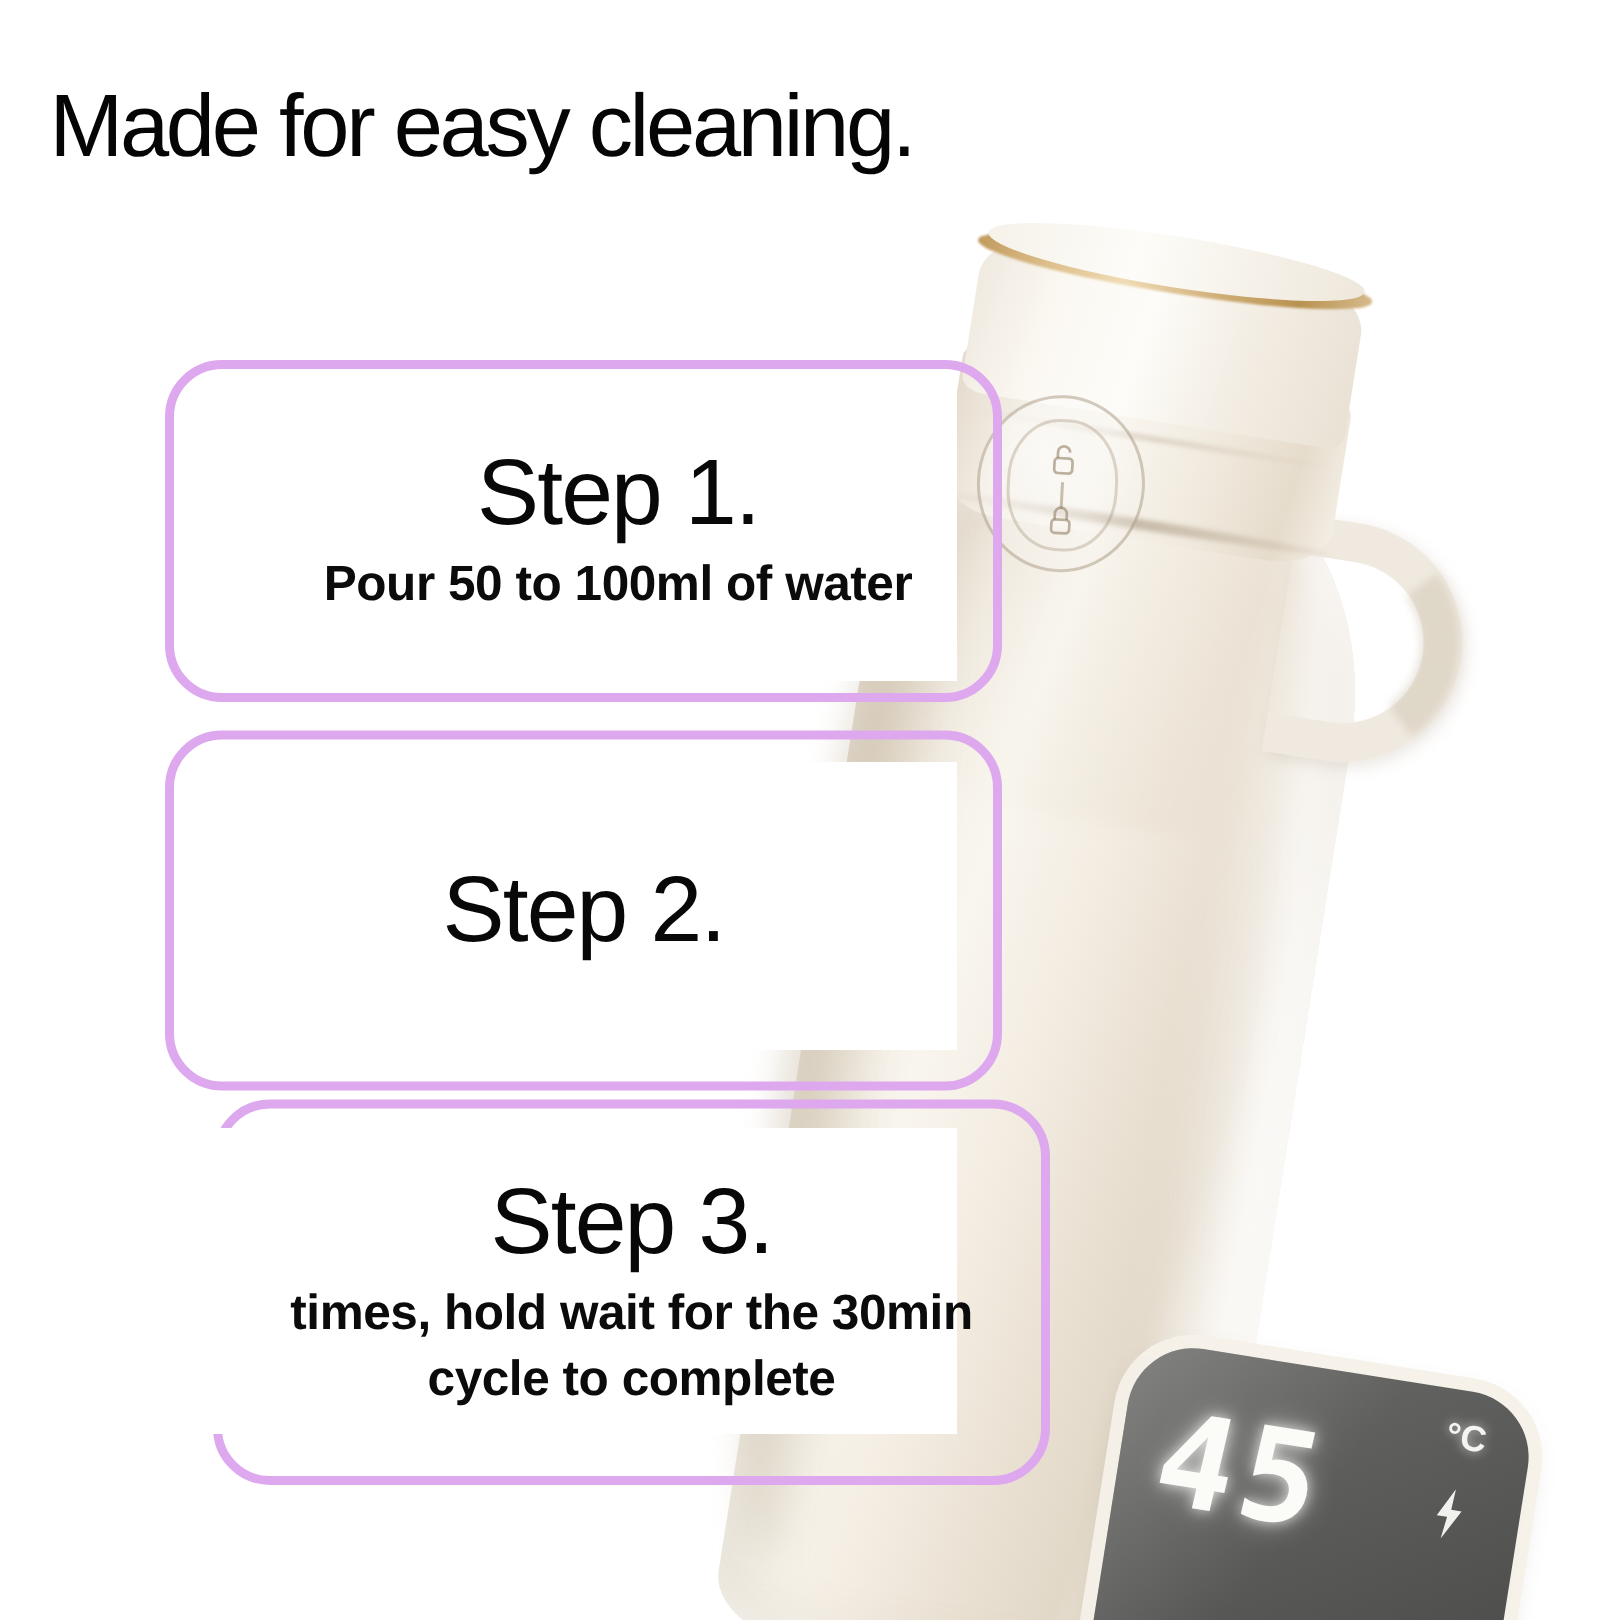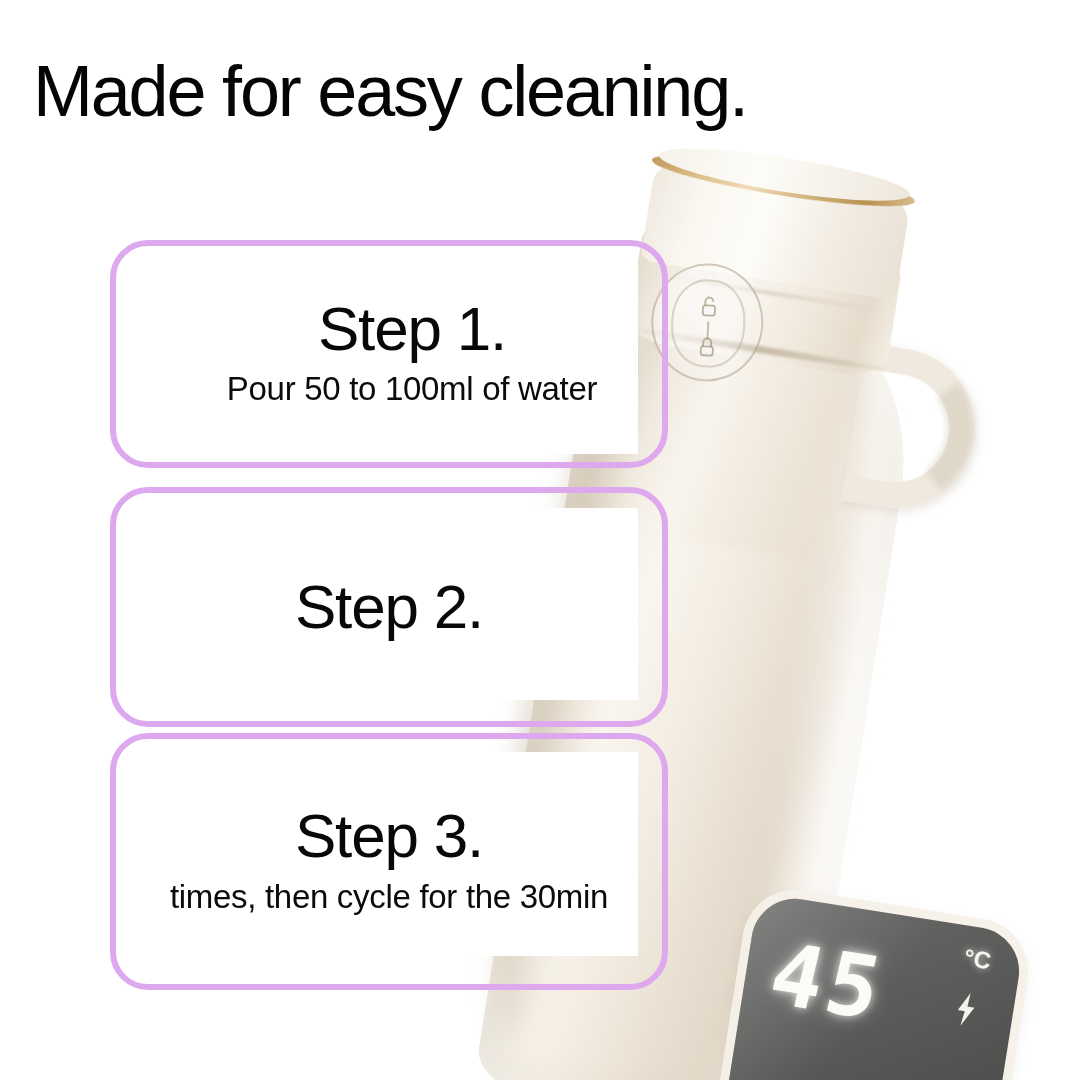--- a/index.html
+++ b/index.html
@@ -263,21 +263,21 @@
     height:34px;
   }
   .led-bolt svg { width:100%; height:100%; display:block; }
 
   
   #headline {
     position:absolute;
     left:33px;
     top:55px;
     width:1020px;
-    font-size:72px;
+    font-size:59px;
     line-height:1;
     font-weight:400;
     letter-spacing:-2.2px;
     color:#050505;
     white-space:nowrap;
     font-family:"Liberation Sans", sans-serif;
   }
 
   
   .step-card {
@@ -288,21 +288,21 @@
     border-radius:38px;
     background:transparent;
     display:flex;
     flex-direction:column;
     align-items:center;
     justify-content:center;
     text-align:center;
   }
   #card-1 { top:240px;  height:228px;padding-left:46px; }
   #card-2 { top:487px;  height:240px; }
-  #card-3 { top:733px;  height:257px; }
+  #card-3 { top:733px;  height:257px;margin-left:32px; }
 
   .card-inner {
     position:relative;
     z-index:2;
     width:100%;
     display:flex;
     flex-direction:column;
     align-items:center;
   }
 
@@ -312,21 +312,21 @@
     font-weight:400;
     letter-spacing:-1.2px;
     color:#080808;
     white-space:nowrap;
     font-family:"Liberation Sans", sans-serif;
   }
   .step-body {
     margin-top:6px;
     font-size:33px;
     line-height:1.32;
-    font-weight:400;
+    font-weight:700;
     letter-spacing:-.3px;
     color:#0b0b0b;
     font-family:"Liberation Sans", sans-serif;
     max-width:510px;
   }
   
   .text-plate {
     position:absolute;
     z-index:1;
     background:#ffffff;
@@ -409,18 +409,19 @@
     <div class="card-inner">
       <div class="step-title">Step 2.</div>
     </div>
   </div>
 
   <div class="text-plate" style="left:140px; top:752px; width:498px; height:204px;"></div>
   <div class="step-card" id="card-3">
     <div class="card-inner">
       <div class="step-title">Step 3.</div>
       <div class="step-body">
-        <div>times, then cycle for the 30min</div>
+        <div>times, hold wait for the 30min</div>
+        <div>cycle to complete</div>
       </div>
     </div>
   </div>
 
 </div>
 
 </body></html>

